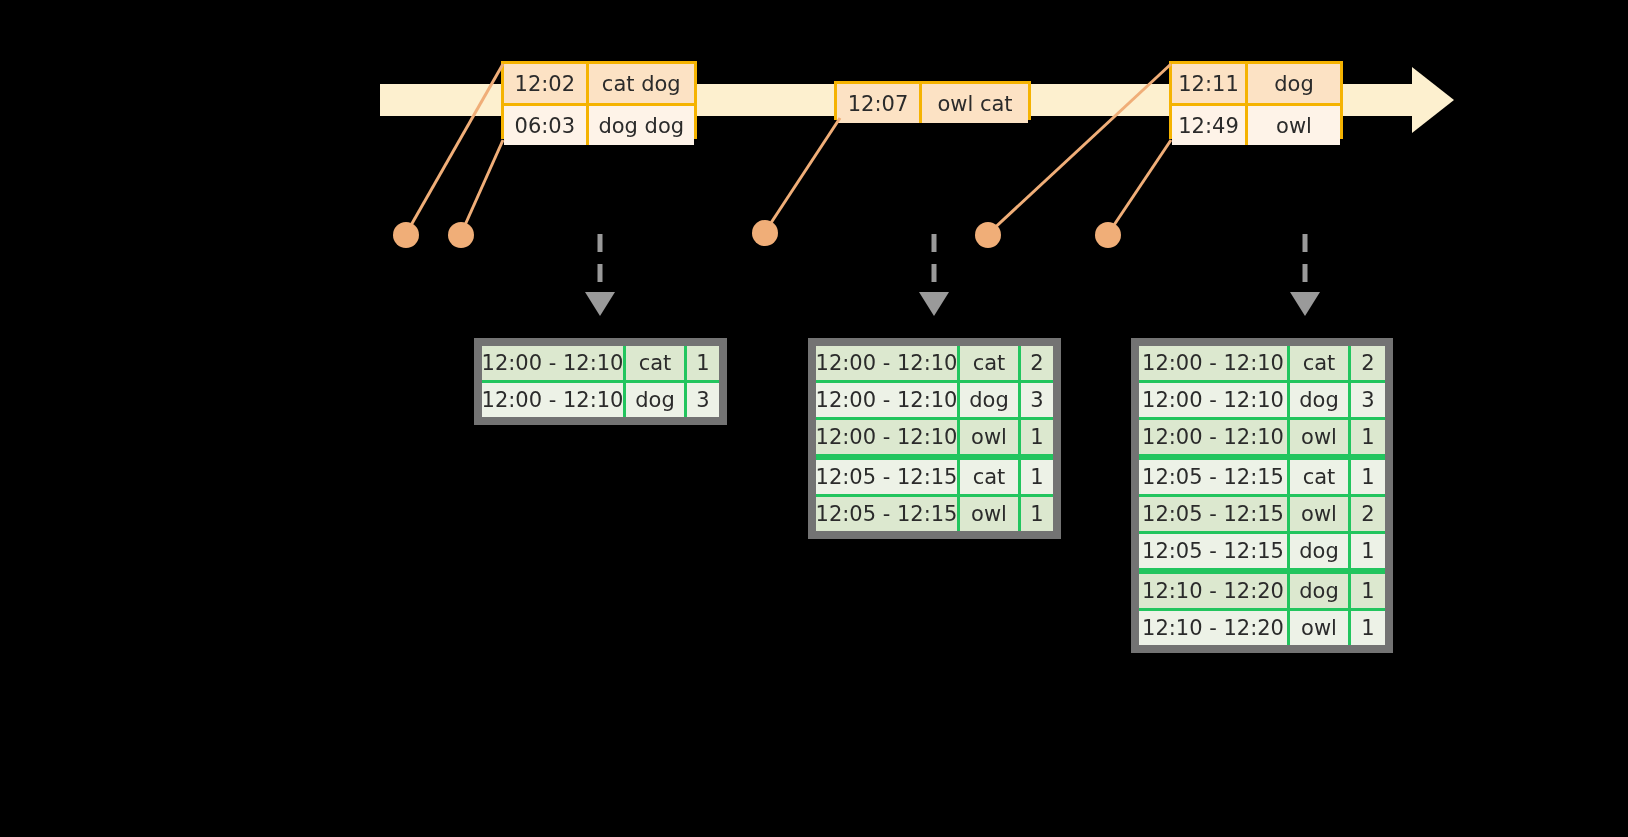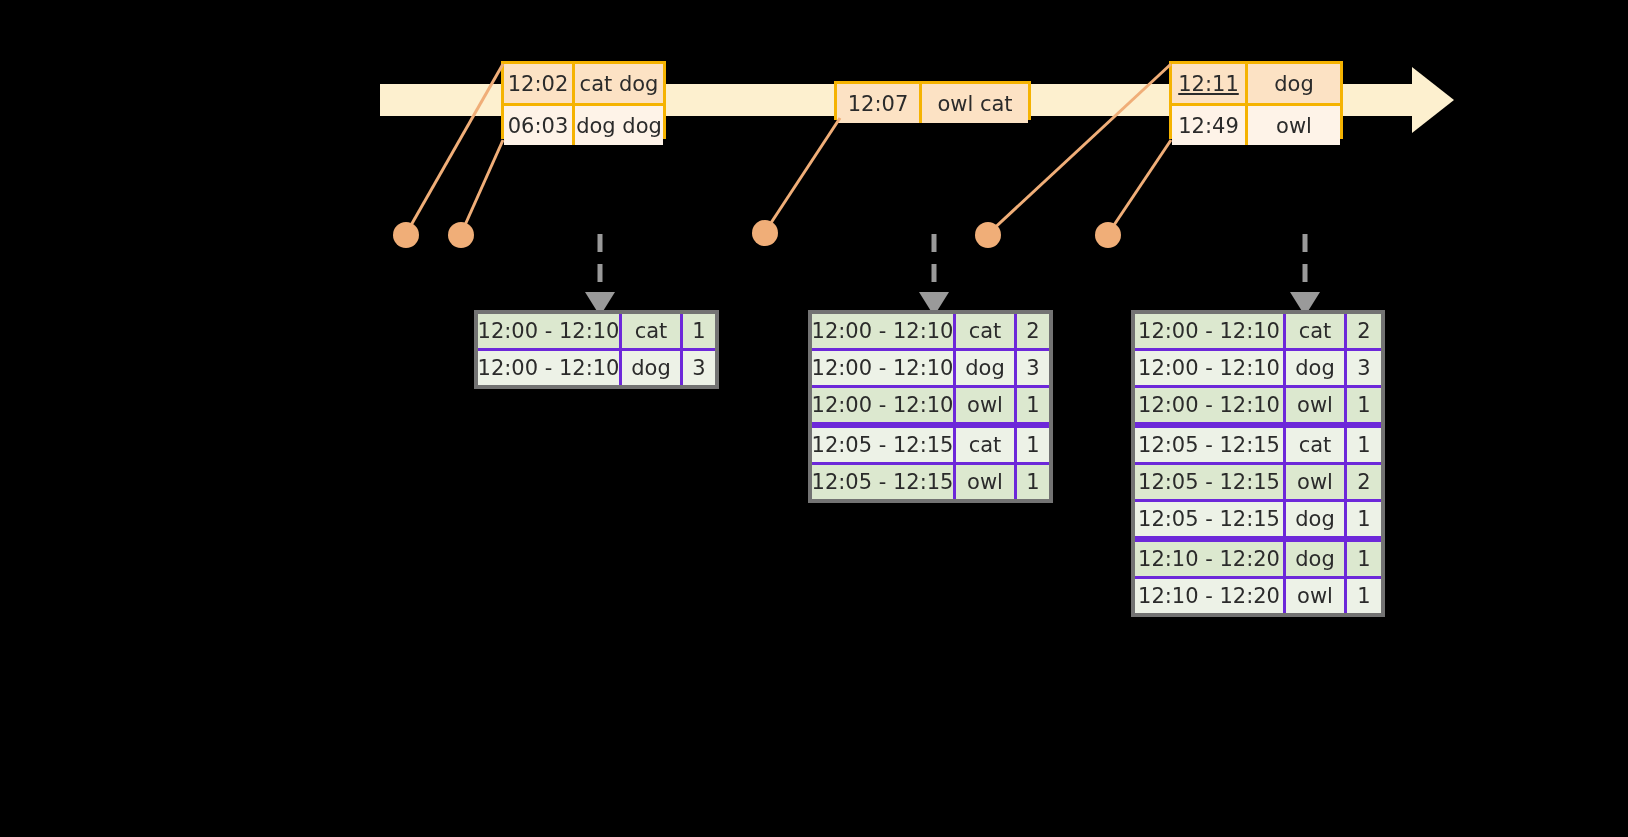--- a/index.html
+++ b/index.html
@@ -70,23 +70,24 @@
     position: absolute;
     left: 0; top: 0;
     width: 1628px;
     height: 837px;
     pointer-events: none;
   }
 
   
   .res-table {
     position: absolute;
-    border: 4px solid #737373;
-    box-sizing: border-box;
-    background: #6d28d9;
+    border: 8px solid #737373;
+    box-sizing: border-box;
+    background: #22c55e;
+    margin-top: 28px;
   }
   .res-row {
     display: flex;
     gap: 3px;
     padding: 0 0 3px 0;
   }
   .res-row:last-child { padding-bottom: 0; }
   .res-cell {
     box-sizing: border-box;
     display: flex;
@@ -108,41 +109,41 @@
   }
 </style>
 </head>
 <body>
 
 <div id="stage">
 
   <div class="timeline-bar" style="left:380px; top:84px; width:1032px; height:32px;"></div>
   <div class="timeline-head" style="left:1412px; top:67px;"></div>
 
-  <div class="ev-table" style="left:501px; top:61px; width:165px; height:78px;">
+  <div class="ev-table" style="left:501px; top:61px; width:196px; height:78px;">
     <div class="ev-row shade">
       <div class="ev-cell time" style="width:85px;">12:02</div>
       <div class="ev-cell words" style="width:106px;">cat dog</div>
     </div>
     <div class="ev-row light">
       <div class="ev-cell time" style="width:85px;">06:03</div>
       <div class="ev-cell words" style="width:106px;">dog dog</div>
     </div>
   </div>
 
   <div class="ev-table" style="left:834px; top:81px; width:197px; height:39px;">
     <div class="ev-row shade">
       <div class="ev-cell time" style="width:85px;">12:07</div>
       <div class="ev-cell words" style="width:106px;">owl cat</div>
     </div>
   </div>
 
   <div class="ev-table" style="left:1169px; top:61px; width:174px; height:78px;">
     <div class="ev-row shade">
-      <div class="ev-cell time" style="width:76px;text-decoration:underline;">12:11</div>
+      <div class="ev-cell time" style="width:76px;">12:11</div>
       <div class="ev-cell words" style="width:92px;">dog</div>
     </div>
     <div class="ev-row light">
       <div class="ev-cell time" style="width:76px;">12:49</div>
       <div class="ev-cell words" style="width:92px;">owl</div>
     </div>
   </div>
 
   <svg class="leader-svg" viewBox="0 0 1628 837" xmlns="http://www.w3.org/2000/svg">
     <g stroke="#F0AE78" stroke-width="3" fill="none">

